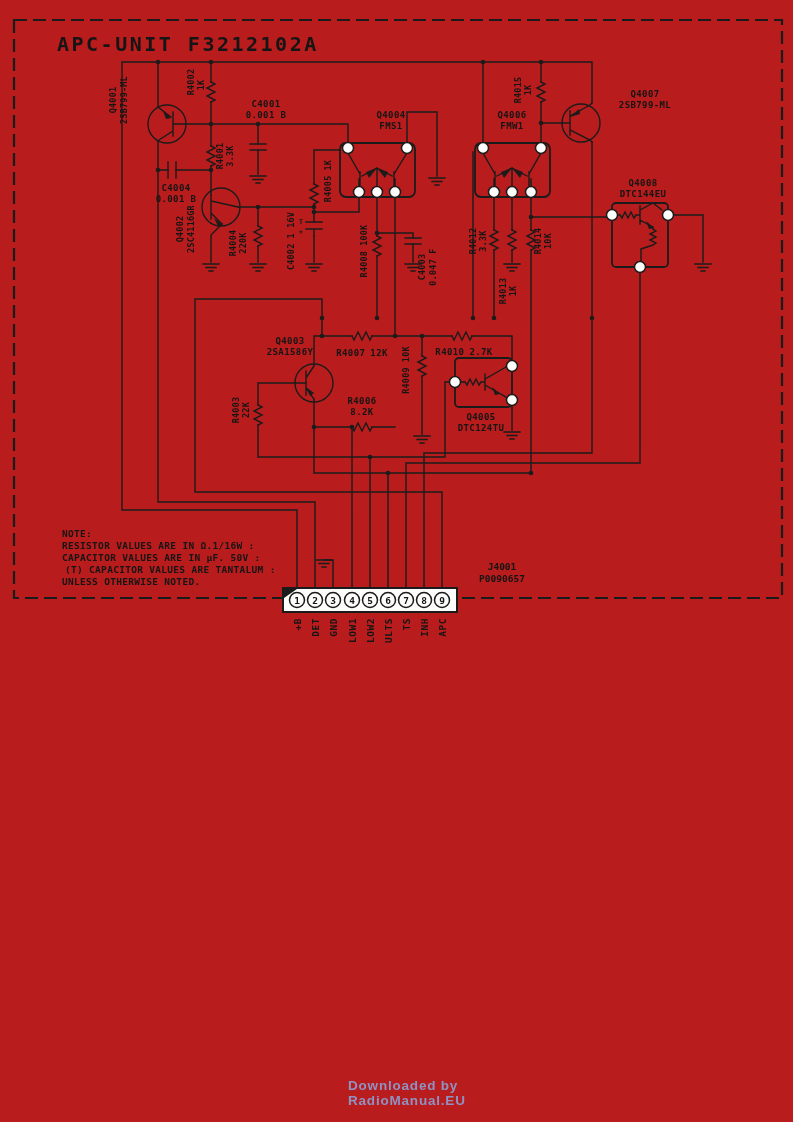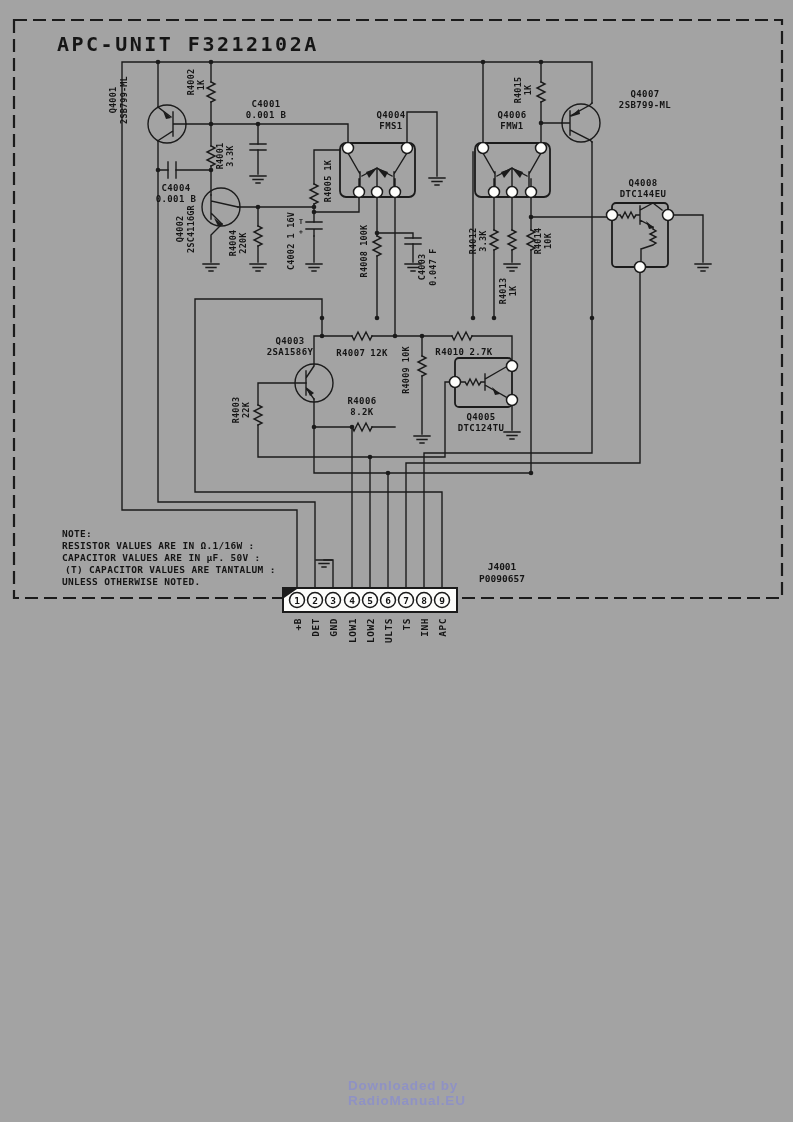--- a/index.html
+++ b/index.html
@@ -1,19 +1,19 @@
 <!DOCTYPE html>
 <html><head>
 <meta charset="utf-8">
 <style>
   html,body{margin:0;padding:0;background:#ffffff;}
   .page{
     position:relative;
     width:793px;height:1122px;
-    background:#a3a3a3;
+    background:#b91c1c;
     font-family:"DejaVu Sans Mono","Liberation Mono",monospace;
     overflow:hidden;
   }
   svg{display:block}
   .ink{stroke:#1b1b1b;stroke-width:1.4;fill:none;stroke-linecap:square;}
   .thick{stroke:#1b1b1b;stroke-width:2.2;fill:none;}
   .dot{fill:#1b1b1b;stroke:none;}
   .pad{fill:#fdfdfb;stroke:#1b1b1b;stroke-width:1.5;}
   .pkg{fill:none;stroke:#1b1b1b;stroke-width:1.8;}
   .tri{fill:#1b1b1b;stroke:none;}

